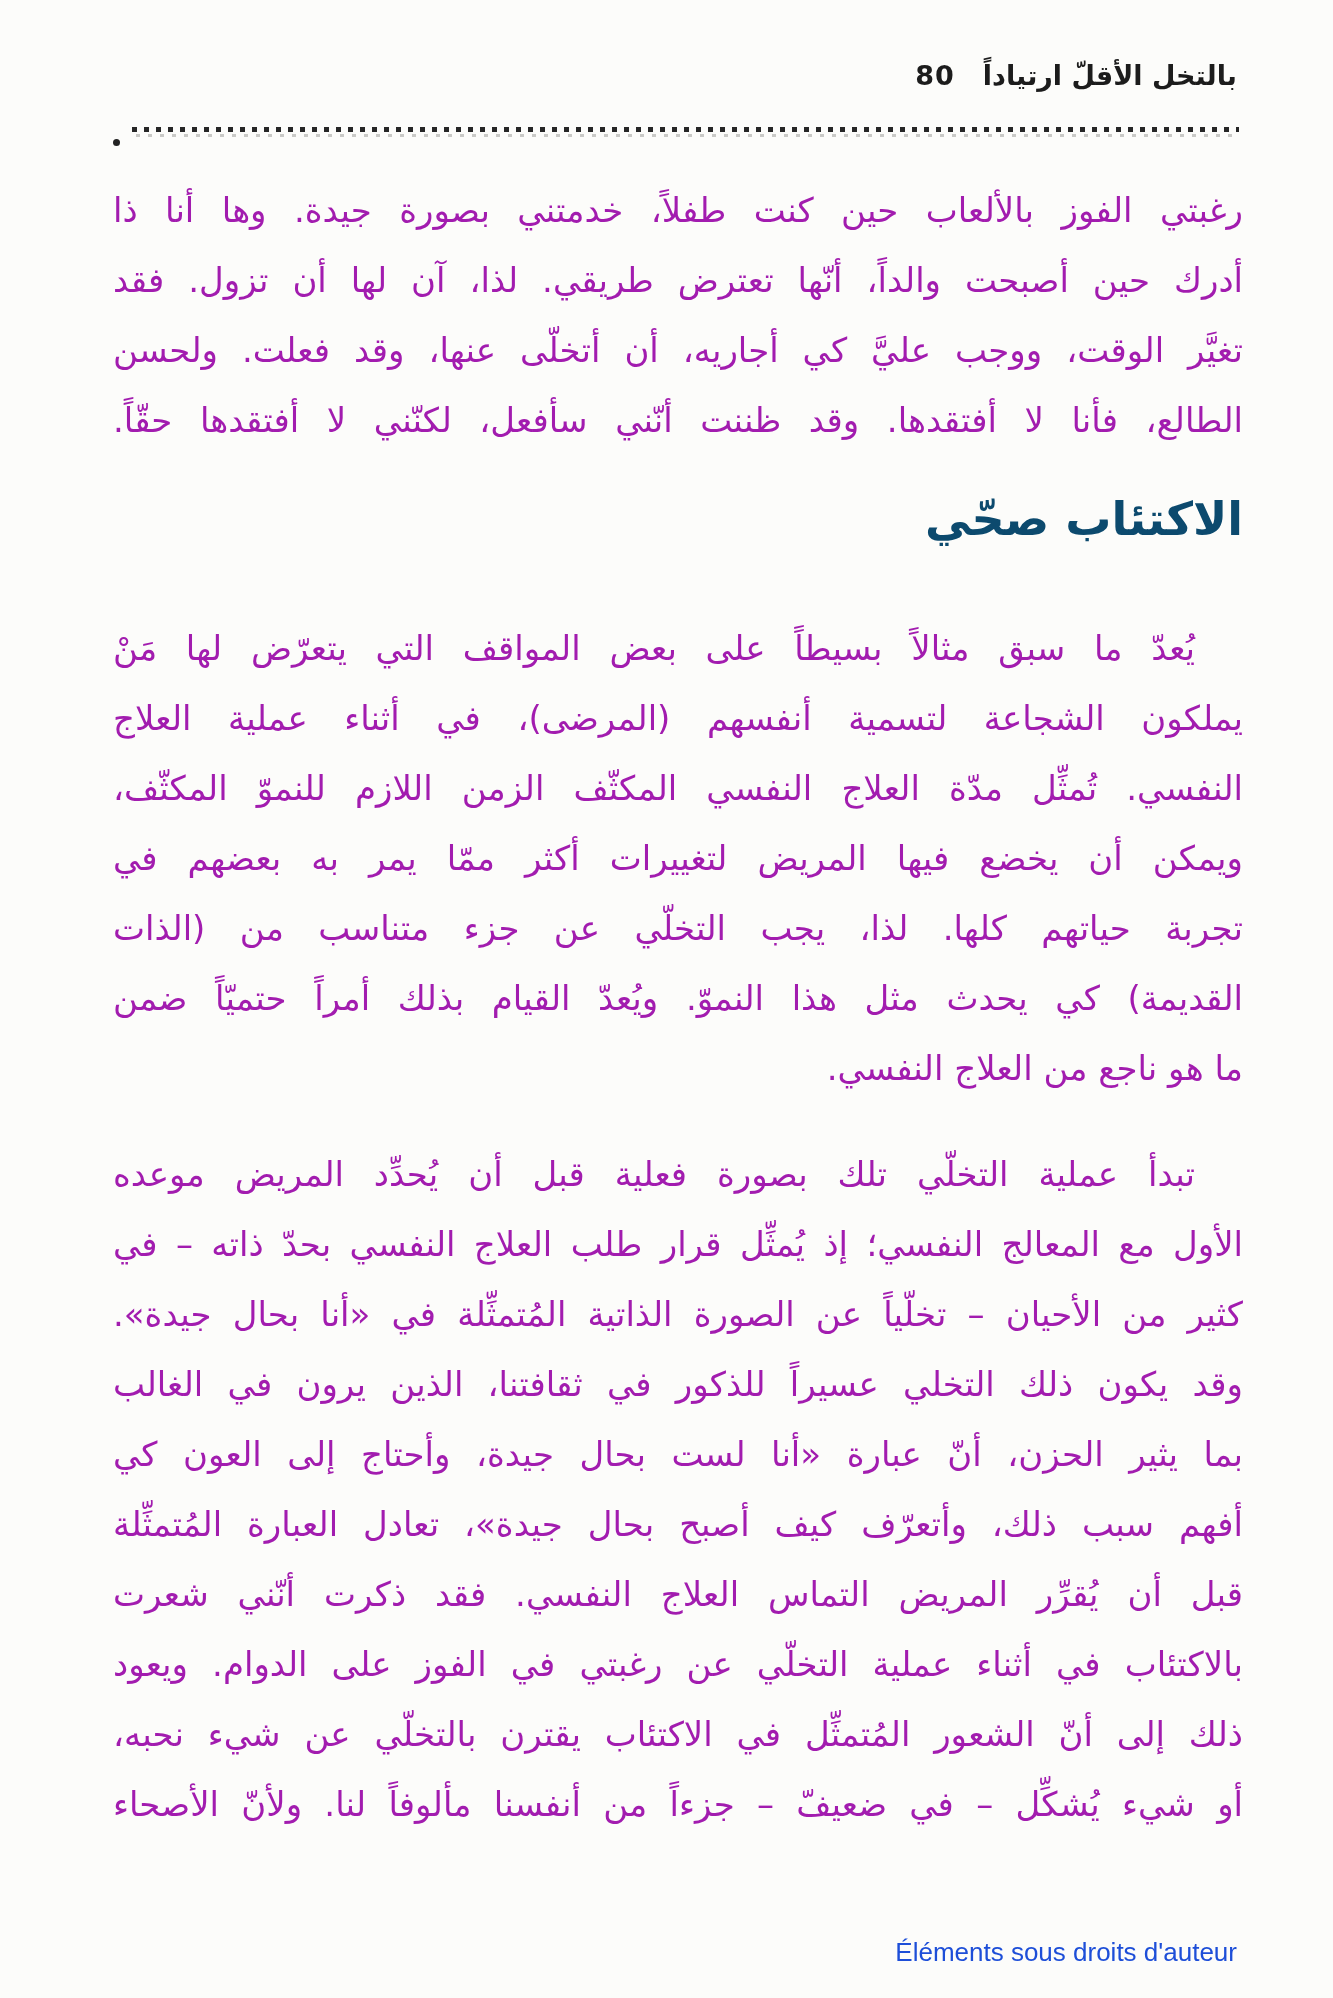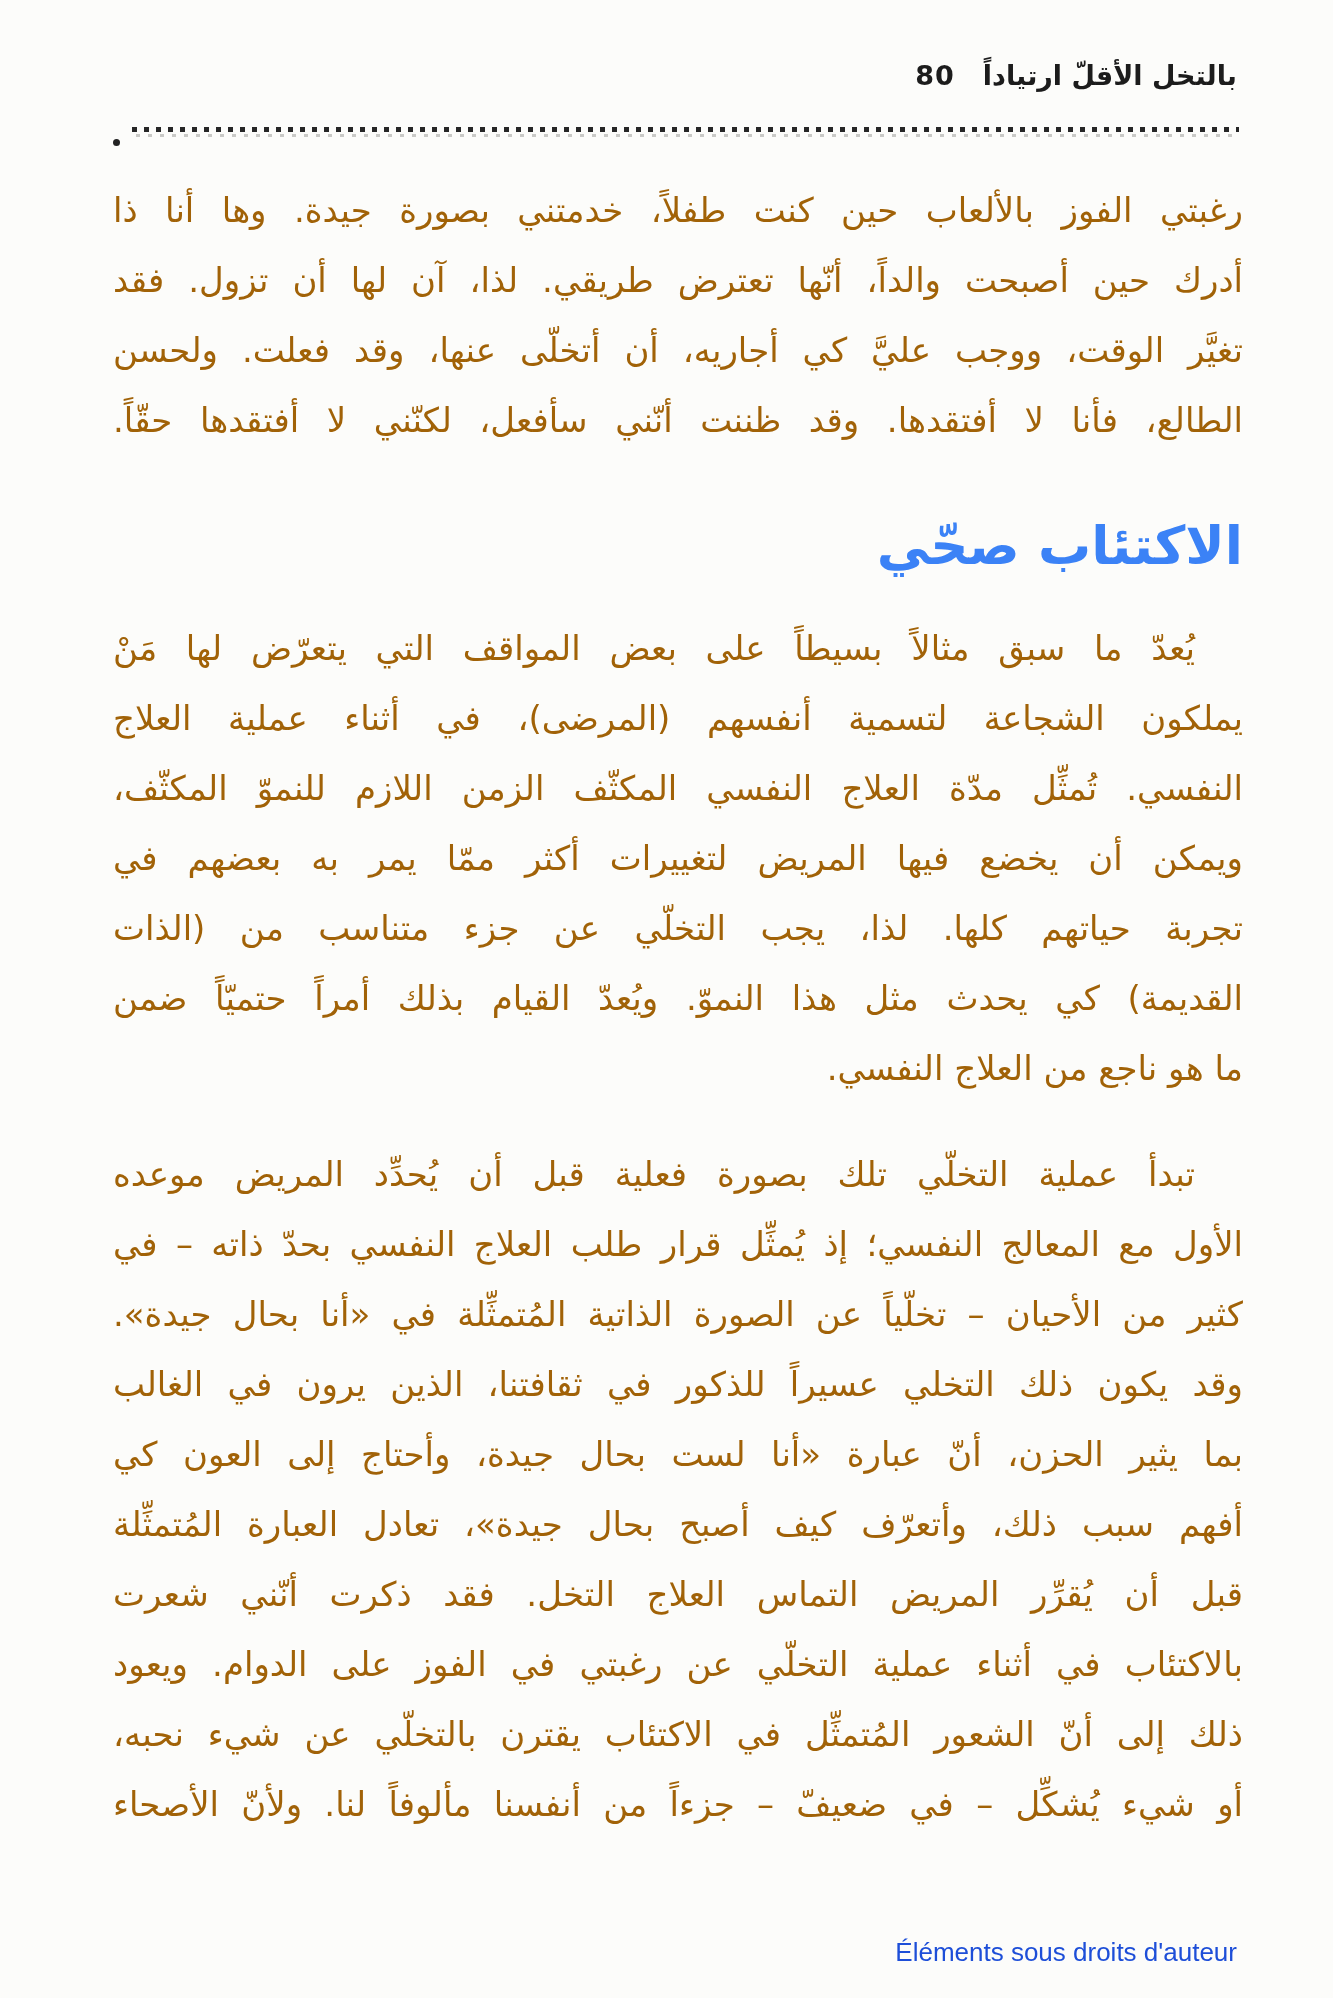--- a/index.html
+++ b/index.html
@@ -50,44 +50,44 @@
     background: #222;
     border-radius: 50%;
   }
 
   
   .para {
     position: absolute;
     left: 113px; right: 90px;
     direction: rtl;
     font-size: 34px;
-    color: #a16207;
+    color: #a21caf;
   }
   .para .line {
     line-height: 70px;
     height: 70px;
     text-align: justify;
     text-align-last: justify;
     white-space: normal;
   }
   .para .line.indent { padding-right: 48px; }
   .para .line.flush-right { text-align-last: right; }
 
   .p1 { top: 175px; }
   .p2 { top: 613px; }
   .p3 { top: 1139px; }
 
   .section-heading {
     position: absolute;
-    top: 508px; right: 90px;
+    top: 481px; right: 90px;
     direction: rtl;
-    font-size: 53px;
+    font-size: 46px;
     font-weight: bold;
     line-height: 76px;
-    color: #3b82f6;
+    color: #0c4a6e;
   }
 
   .copyright {
     position: absolute;
     top: 1936px; right: 96px;
     font-family: "Liberation Sans", sans-serif;
     font-size: 26px;
     line-height: 32px;
     color: #1d4ed8;
   }
@@ -125,21 +125,21 @@
     <div class="line flush-right">ما هو ناجع من العلاج النفسي.</div>
   </div>
 
   <div class="para p3">
     <div class="line indent">تبدأ عملية التخلّي تلك بصورة فعلية قبل أن يُحدِّد المريض موعده</div>
     <div class="line">الأول مع المعالج النفسي؛ إذ يُمثِّل قرار طلب العلاج النفسي بحدّ ذاته – في</div>
     <div class="line">كثير من الأحيان – تخلّياً عن الصورة الذاتية المُتمثِّلة في «أنا بحال جيدة».</div>
     <div class="line">وقد يكون ذلك التخلي عسيراً للذكور في ثقافتنا، الذين يرون في الغالب</div>
     <div class="line">بما يثير الحزن، أنّ عبارة «أنا لست بحال جيدة، وأحتاج إلى العون كي</div>
     <div class="line">أفهم سبب ذلك، وأتعرّف كيف أصبح بحال جيدة»، تعادل العبارة المُتمثِّلة</div>
-    <div class="line">قبل أن يُقرِّر المريض التماس العلاج التخل. فقد ذكرت أنّني شعرت</div>
+    <div class="line">قبل أن يُقرِّر المريض التماس العلاج النفسي. فقد ذكرت أنّني شعرت</div>
     <div class="line">بالاكتئاب في أثناء عملية التخلّي عن رغبتي في الفوز على الدوام. ويعود</div>
     <div class="line">ذلك إلى أنّ الشعور المُتمثِّل في الاكتئاب يقترن بالتخلّي عن شيء نحبه،</div>
     <div class="line">أو شيء يُشكِّل – في ضعيفّ – جزءاً من أنفسنا مألوفاً لنا. ولأنّ الأصحاء</div>
   </div>
 
   <div class="copyright">Éléments sous droits d'auteur</div>
 
 </div>
 
 </body></html>

